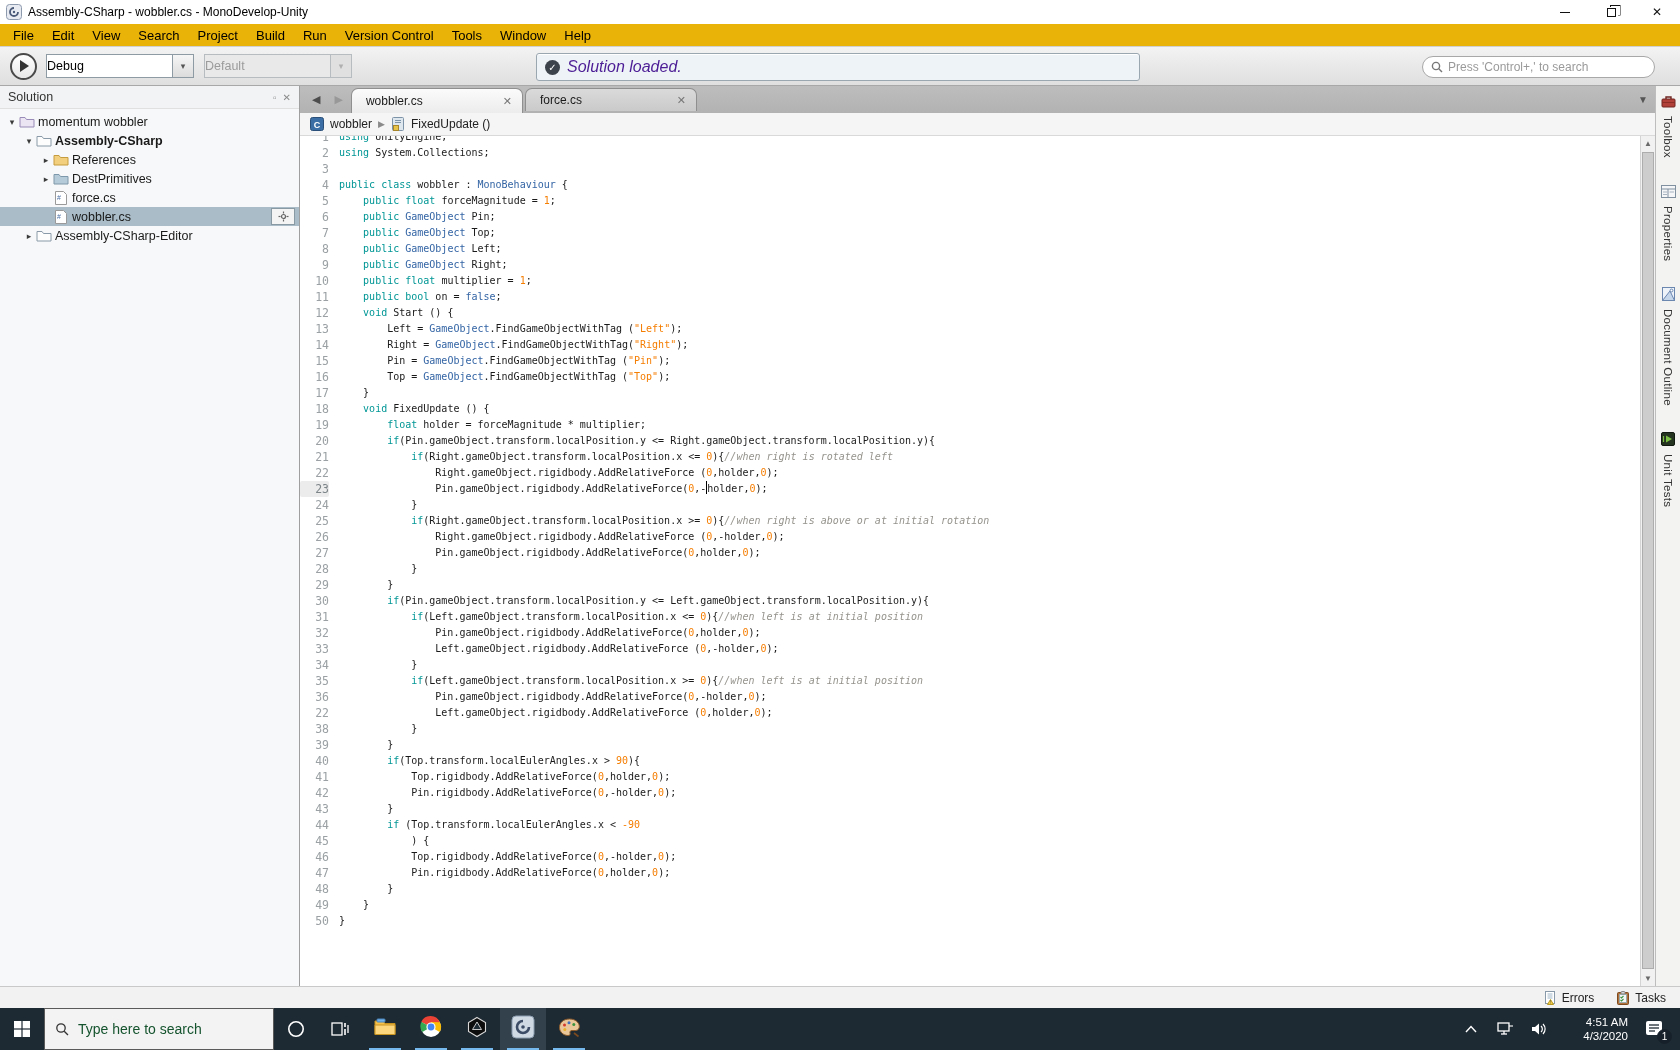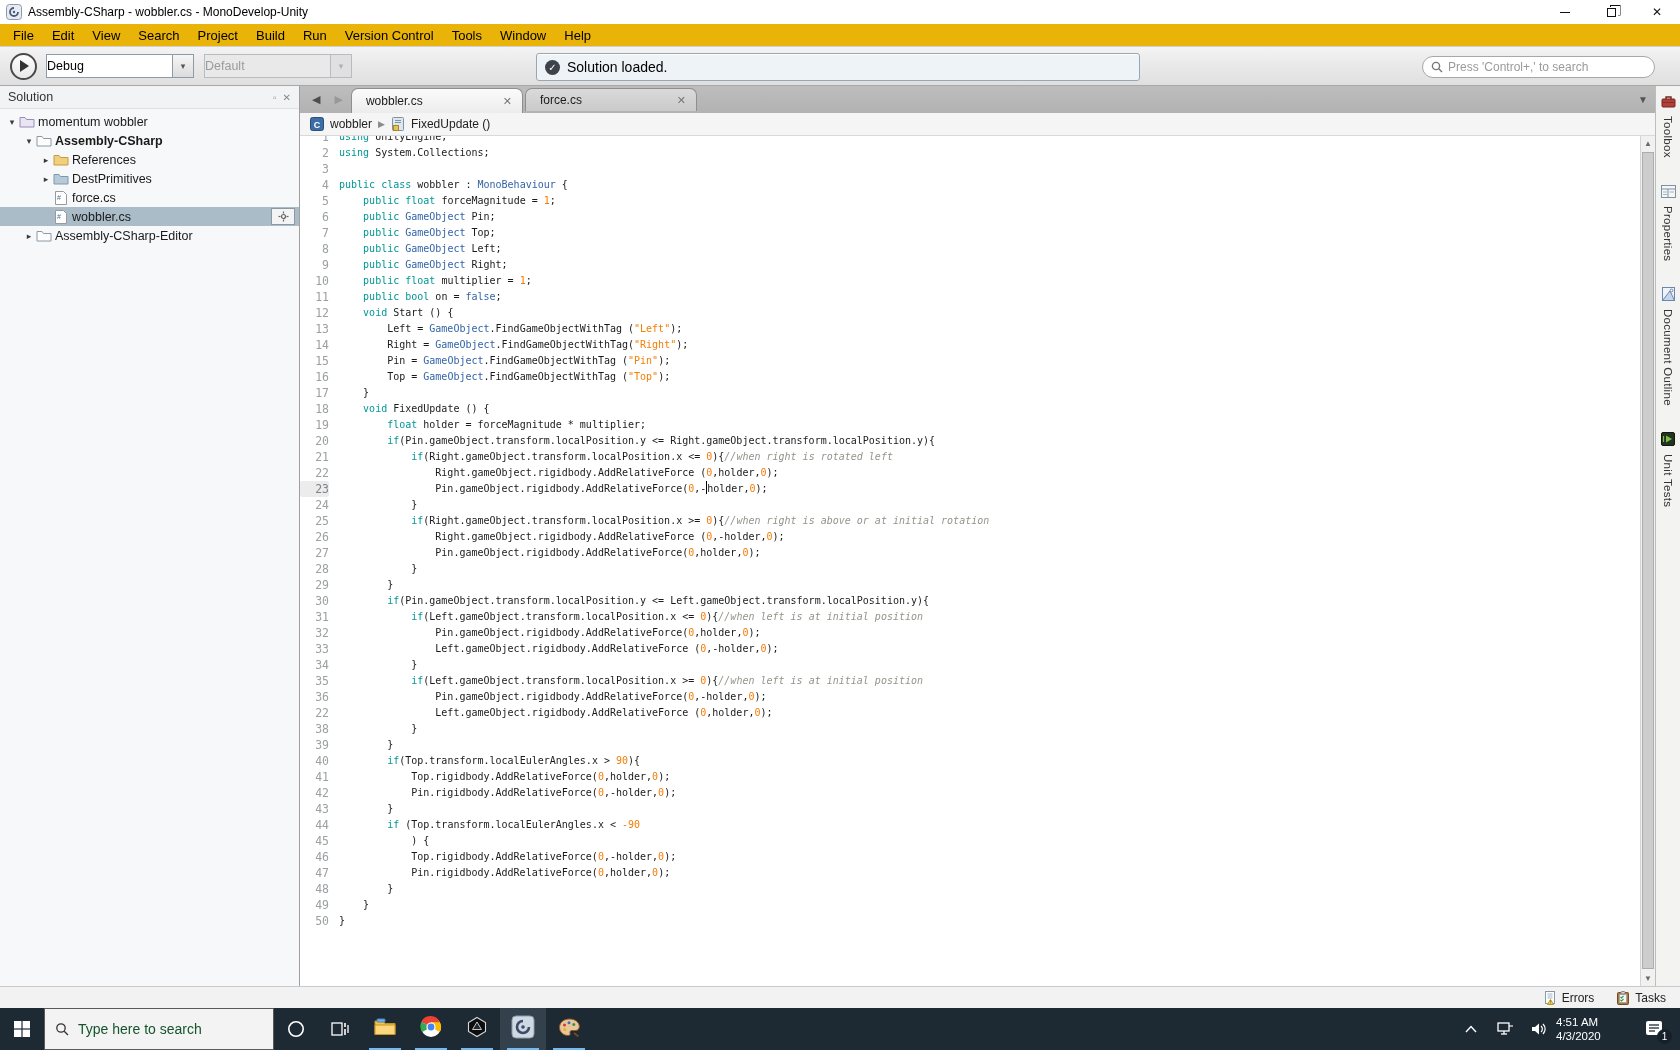--- a/index.html
+++ b/index.html
@@ -25,21 +25,21 @@
   .toolbar { height:40px; background:linear-gradient(#f3f3f3,#dfdfdf); border-top:1px solid #d0d0d0; border-bottom:1px solid #a8a8a8; display:flex; align-items:center; flex:0 0 auto; position:relative; }
   .run-btn { width:27px; height:27px; border:2px solid #4a4a4a; border-radius:50%; margin:0 9px 0 10px; display:flex; align-items:center; justify-content:center; background:linear-gradient(#fff,#e8e8e8); }
   .run-tri { width:0; height:0; border-left:9px solid #333; border-top:6px solid transparent; border-bottom:6px solid transparent; margin-left:2px; }
   .dd { display:flex; height:24px; width:148px; margin-right:10px; }
   .dd-text { flex:1; background:#fff; border:1px solid #8e9ba5; border-right:none; font-size:12.5px; display:flex; align-items:center; color:#000; }
   .dd-btn { width:22px; border:1px solid #8e9ba5; background:linear-gradient(#f6f6f6,#dcdcdc); display:flex; align-items:center; justify-content:center; color:#555; font-size:9px; }
   .dd.disabled .dd-text { background:#e9e9e9; color:#9b9b9b; border-color:#b6bcc0; }
   .dd.disabled .dd-btn { color:#b0b0b0; border-color:#b6bcc0; background:#e0e0e0; }
   .status-box { position:absolute; left:536px; width:604px; top:6px; height:28px; background:#eef3f7; border:1px solid #9aa7b0; border-radius:3px; display:flex; align-items:center; padding-left:8px; box-shadow:inset 0 1px 0 #fff; }
   .status-check { width:15px; height:15px; border-radius:50%; background:#3c434a; color:#fff; font-size:10px; display:flex; align-items:center; justify-content:center; margin-right:7px; }
-  .status-text { font-size:14px; color:#000000; }
+  .status-text { font-size:16px; color:#4c1d95;font-style:italic; }
   .tb-search { position:absolute; right:25px; top:9px; width:233px; height:22px; border:1px solid #a8a8a8; border-radius:11px; background:#fff; display:flex; align-items:center; padding:0 8px; }
   .tb-search .ph { font-size:12px; color:#9a9a9a; margin-left:5px; }
 
   
   .main { flex:1 1 auto; display:flex; min-height:0; }
 
   
   .solution { width:300px; flex:0 0 auto; background:#f7f8f9; border-right:1px solid #9f9f9f; display:flex; flex-direction:column; }
   .sol-header { height:23px; display:flex; align-items:center; padding:0 8px; border-bottom:1px solid #e0e0e0; background:#f2f3f4; }
   .sol-title { font-size:12.5px; color:#333; }
@@ -101,21 +101,21 @@
   
   .taskbar { height:42px; background:#1e2a33; display:flex; align-items:stretch; flex:0 0 auto; color:#fff; }
   .tb-item { width:44px; display:flex; align-items:center; justify-content:center; position:relative; }
   .tb-item.app { width:46px; }
   .tb-item.running:after { content:""; position:absolute; left:7px; right:7px; bottom:0; height:2px; background:#76b9ed; }
   .tb-item.activeapp { background:#33414d; }
   .task-search { width:230px; background:#f3f3f3; border:1px solid #5a5a5a; display:flex; align-items:center; padding-left:10px; gap:9px; margin:0; }
   .task-search .ph { font-size:14px; color:#14532d; }
   .tray { margin-left:auto; display:flex; align-items:stretch; }
   .tray-item { width:34px; display:flex; align-items:center; justify-content:center; position:relative; }
-  .clock { width:72px; display:flex; flex-direction:column; align-items:flex-start; justify-content:center; font-size:11.5px; line-height:14px; }
+  .clock { width:72px; display:flex; flex-direction:column; align-items:flex-end; justify-content:center; font-size:11.5px; line-height:14px; }
   .notif { width:52px; }
   .badge { position:absolute; right:8px; bottom:6px; width:15px; height:15px; border-radius:50%; background:#16202a; border:1px solid #16202a; color:#fff; font-size:10px; display:flex; align-items:center; justify-content:center; }
 </style>
 </head>
 <body>
 
 <div class="screen">
 
   <div class="titlebar">
     <svg class="app-icon" viewBox="0 0 16 16">

